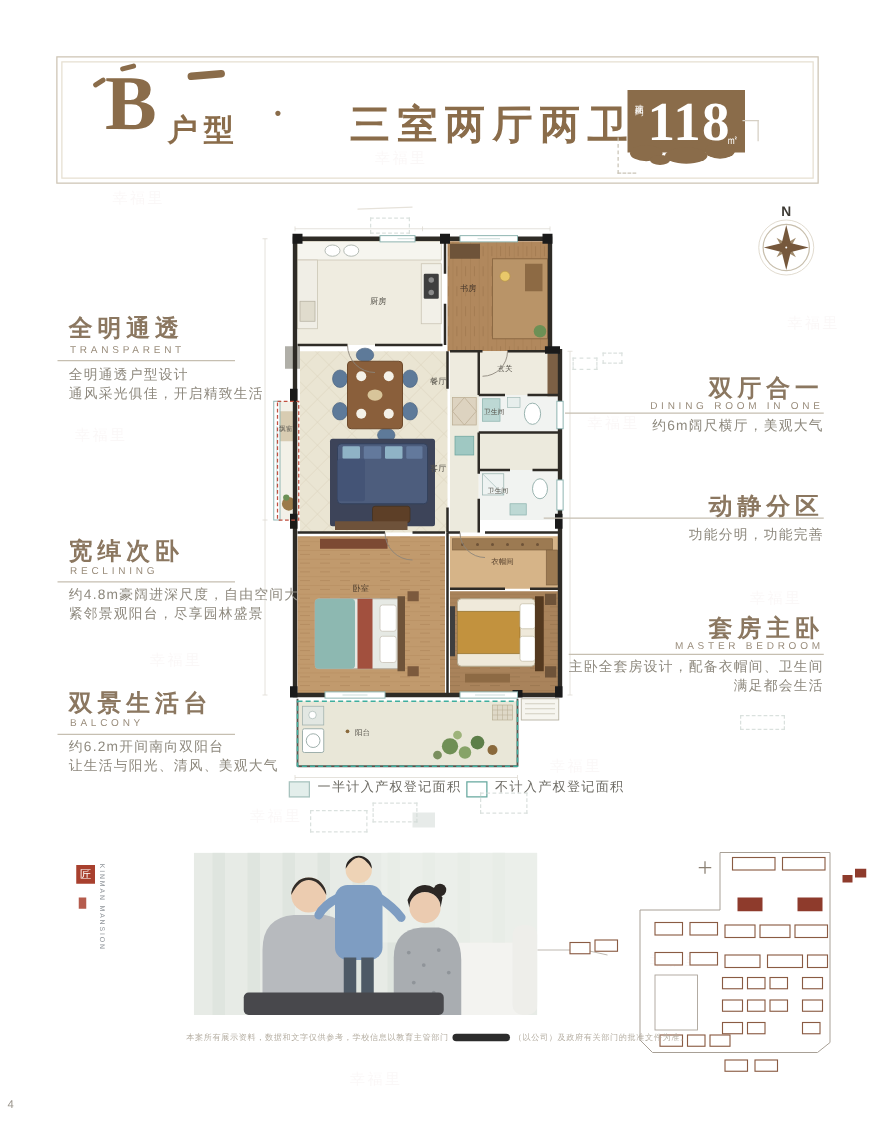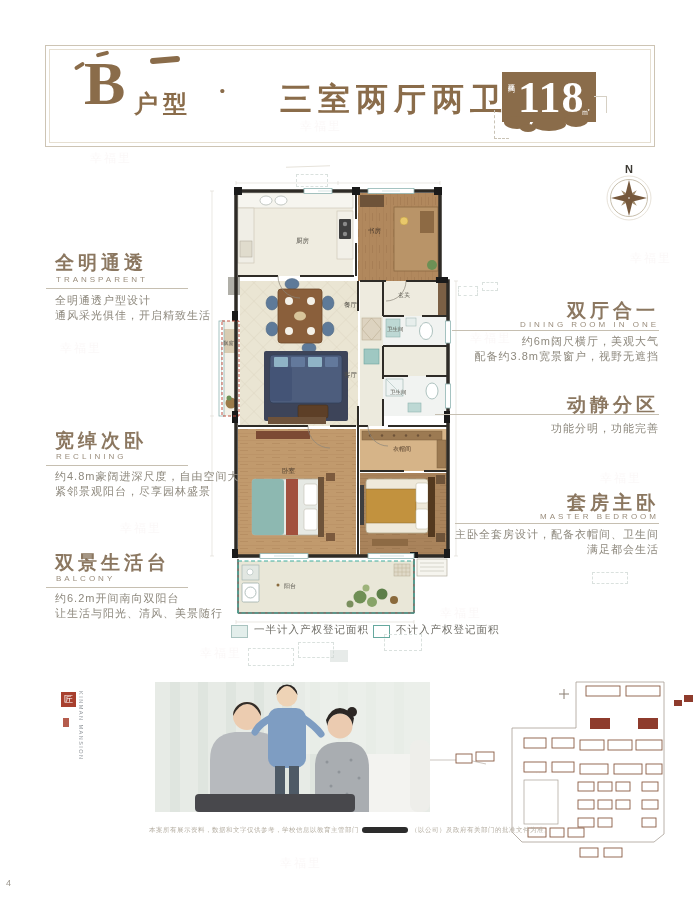--- a/index.html
+++ b/index.html
@@ -364,27 +364,26 @@
   <div class="abs an-title" style="left:55px;top:428px;">宽绰次卧</div>
   <div class="abs an-eng" style="left:56px;top:452px;">RECLINING</div>
   <div class="abs rule" style="left:46px;top:465px;width:142px;"></div>
   <div class="abs an-body" style="left:55px;top:469px;">约4.8m豪阔进深尺度，自由空间大</div>
   <div class="abs an-body" style="left:55px;top:484px;text-align:right;">紧邻景观阳台，尽享园林盛景</div>
 
   <div class="abs an-title" style="left:55px;top:550px;">双景生活台</div>
   <div class="abs an-eng" style="left:56px;top:574px;">BALCONY</div>
   <div class="abs rule" style="left:46px;top:587px;width:142px;"></div>
   <div class="abs an-body" style="left:55px;top:591px;">约6.2m开间南向双阳台</div>
-  <div class="abs an-body" style="left:55px;top:606px;">让生活与阳光、清风、美景随行</div>
+  <div class="abs an-body" style="left:55px;top:606px;">让生活与阳光、清风、美观大气</div>
 
   <div class="abs an-title r-align" style="right:40px;top:298px;">双厅合一</div>
   <div class="abs an-eng r-align" style="right:40px;top:320px;">DINING ROOM IN ONE</div>
   <div class="abs rule" style="left:452px;top:330px;width:207px;"></div>
   <div class="abs an-body r-align" style="right:40px;top:334px;">约6m阔尺横厅，美观大气</div>
-  <div class="abs an-body r-align" style="right:40px;top:349px;">配备约3.8m宽景窗户，视野无遮挡</div>
 
   <div class="abs an-title r-align" style="right:40px;top:392px;text-align:center;">动静分区</div>
   <div class="abs rule" style="left:435px;top:414px;width:224px;"></div>
   <div class="abs an-body r-align" style="right:40px;top:421px;">功能分明，功能完善</div>
 
   <div class="abs an-title r-align" style="right:40px;top:490px;">套房主卧</div>
   <div class="abs an-eng r-align" style="right:40px;top:512px;">MASTER BEDROOM</div>
   <div class="abs rule" style="left:455px;top:523px;width:204px;"></div>
   <div class="abs an-body r-align" style="right:40px;top:527px;">主卧全套房设计，配备衣帽间、卫生间</div>
   <div class="abs an-body r-align" style="right:40px;top:542px;text-align:center;">满足都会生活</div>

